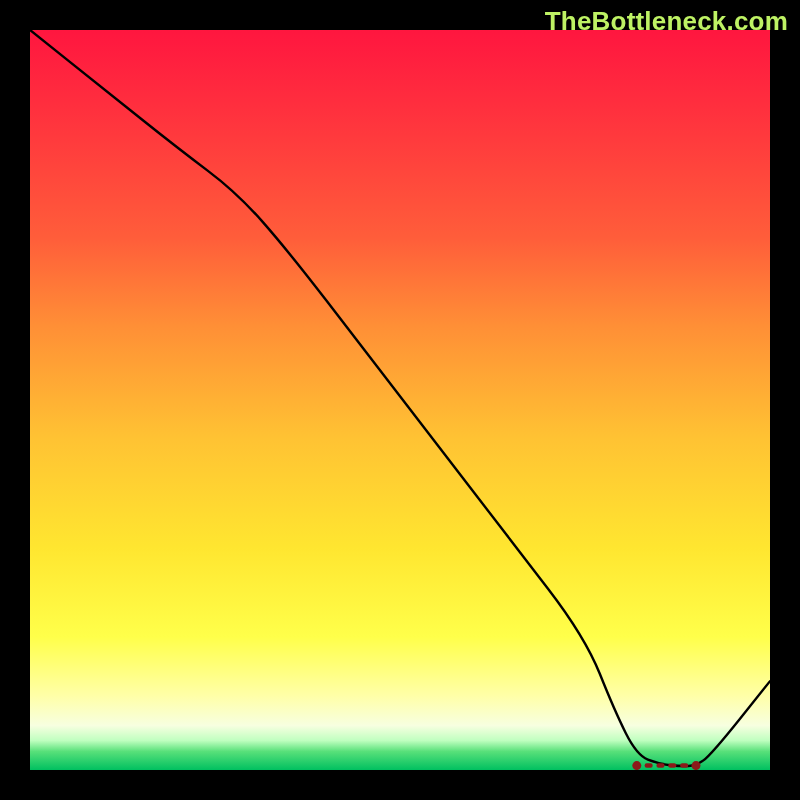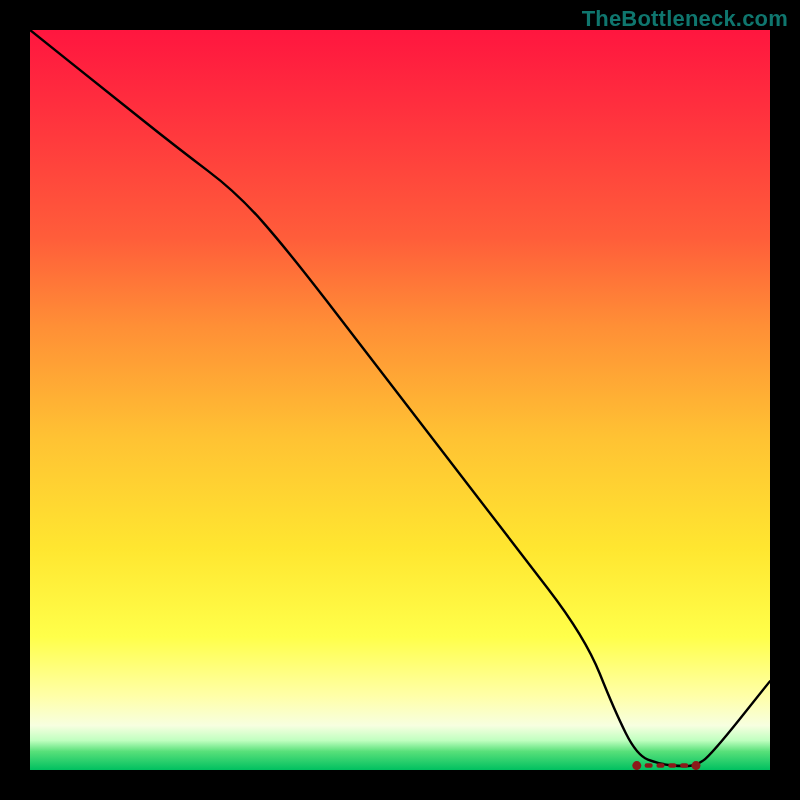--- a/index.html
+++ b/index.html
@@ -8,23 +8,23 @@
     position: relative;
     width: 800px;
     height: 800px;
     background: #000;
   }
   .watermark {
     position: absolute;
     top: 6px;
     right: 12px;
     font-family: Arial, Helvetica, sans-serif;
-    font-size: 22px;
+    font-size: 26px;
     font-weight: bold;
-    color: #0f766e;
+    color: #bef264;
     letter-spacing: 0.2px;
   }
   .plot {
     position: absolute;
     left: 30px;
     top: 30px;
     width: 740px;
     height: 740px;
     overflow: hidden;
   }

